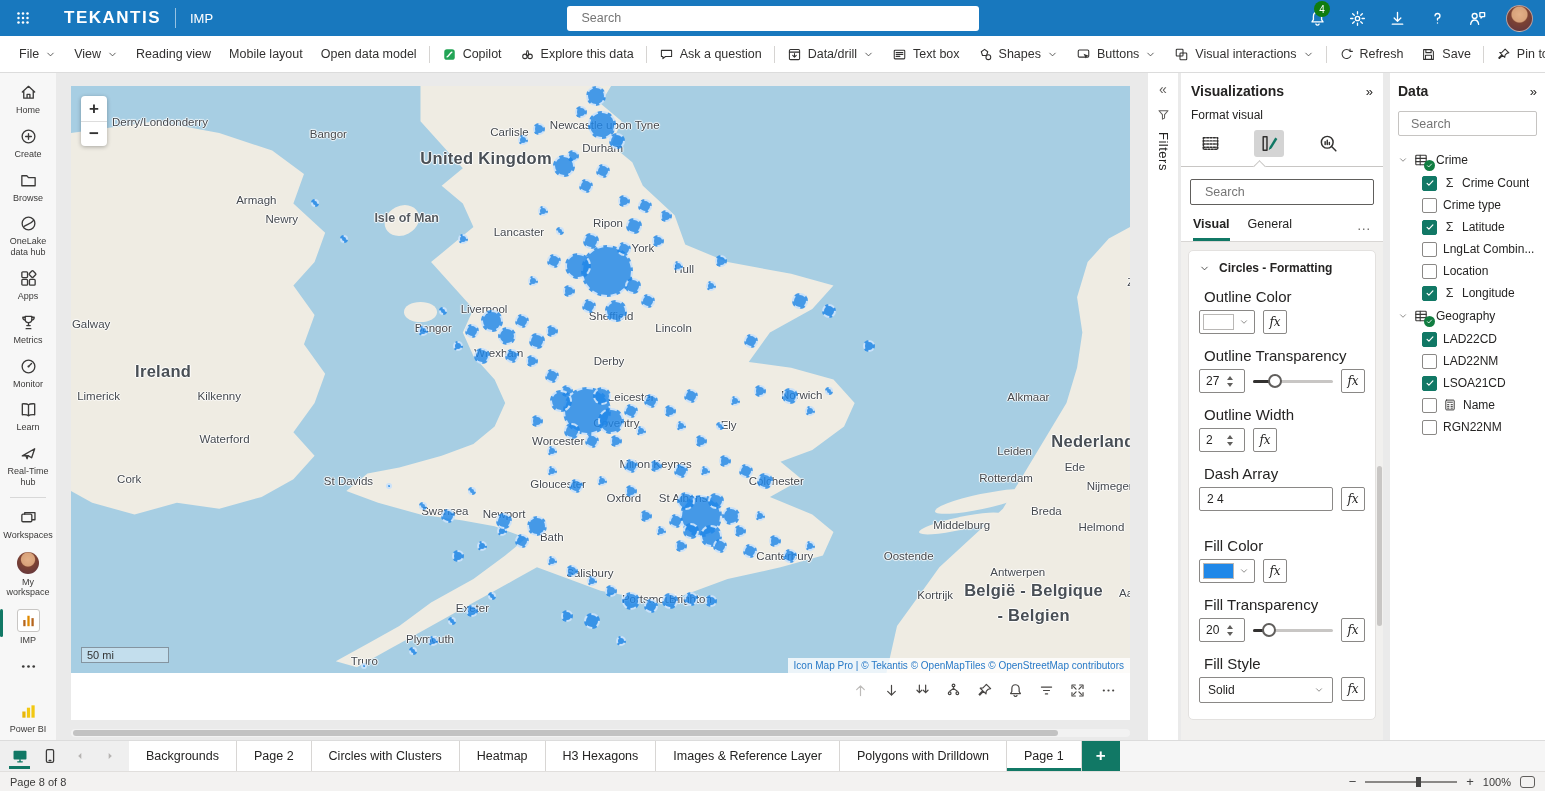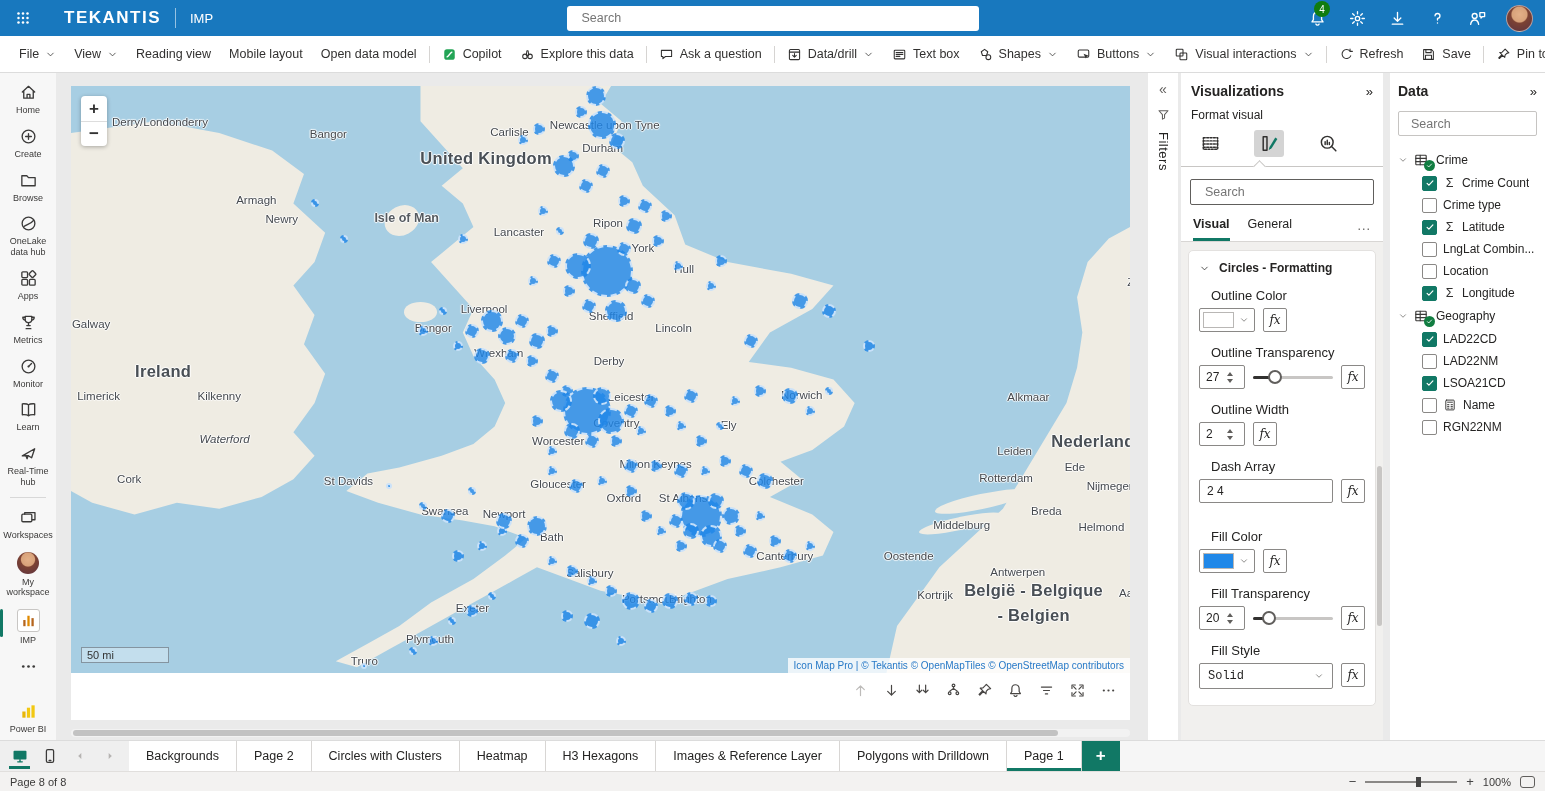--- a/index.html
+++ b/index.html
@@ -90,39 +90,39 @@
   .vp-search { margin:12px 9px 0; height:26px; border:1px solid #605e5c; border-radius:2px; display:flex; align-items:center; padding:0 7px; gap:7px; color:#605e5c; }
   .vp-search input { border:none; outline:none; flex:1; width:50px; font-size:12.5px; font-family:inherit; color:#333; }
   .vp-tabs { display:flex; align-items:center; gap:18px; padding:12px 12px 0; font-size:12.5px; color:#252423; }
   .vp-tab { padding-bottom:7px; cursor:pointer; border-bottom:3px solid transparent; }
   .vp-tab.active { font-weight:bold; border-bottom-color:#117865; }
   .vp-more { margin-left:auto; color:#605e5c; letter-spacing:1px; padding-bottom:7px; cursor:pointer; }
   .vp-body { flex:1; background:#f1f0ee; border-top:1px solid #d8d6d4; padding:8px 7px; position:relative; overflow:hidden; }
   .card { background:#fff; border:1px solid #e3e1df; border-radius:5px; padding:10px 10px 16px; }
   .card-head { display:flex; gap:9px; align-items:center; font-size:12px; font-weight:bold; color:#252423; cursor:pointer; }
   .card-head .ic svg { width:11px; height:11px; }
-  .ctl-label { font-size:13px; color:#252423; margin:13px 12px 5px; }
+  .ctl-label { font-size:15px; color:#252423; margin:13px 5px 5px; }
   .ctl-label.gap { margin-top:26px; }
   .row { display:flex; align-items:flex-start; gap:8px; }
   .colorbox { width:56px; height:24px; border:1px solid #8a8886; border-radius:2px; display:flex; align-items:center; padding:2px 5px 2px 3px; gap:5px; background:#fff; cursor:pointer; }
   .swatch { flex:1; height:16px; border:1px solid #b9b7b5; }
   .cb-chev svg { width:10px; height:10px; color:#605e5c; }
   .fx { width:24px; height:24px; border:1px solid #8a8886; border-radius:2px; display:flex; align-items:center; justify-content:center; font-family:"DejaVu Serif",serif; font-style:italic; font-size:12px; background:#fff; color:#252423; cursor:pointer; flex:0 0 auto; }
   .fx.right { margin-left:auto; }
   .stepper { width:46px; height:24px; border:1px solid #8a8886; border-radius:2px; background:#fff; display:flex; align-items:center; flex:0 0 auto; }
   .stepper input { width:26px; border:none; outline:none; font-size:12px; padding-left:6px; font-family:inherit; color:#252423; }
   .step-btns { display:flex; flex-direction:column; gap:3px; margin-left:1px; }
   .tri-up { width:0; height:0; border-left:3.5px solid transparent; border-right:3.5px solid transparent; border-bottom:4px solid #605e5c; cursor:pointer; }
   .tri-dn { width:0; height:0; border-left:3.5px solid transparent; border-right:3.5px solid transparent; border-top:4px solid #605e5c; cursor:pointer; }
   .slider { position:relative; width:80px; height:24px; flex:0 0 auto; cursor:pointer; }
   .slider .track { position:absolute; left:0; right:0; top:11px; height:3px; background:#c8c6c4; border-radius:2px; }
   .slider .fillbar { position:absolute; left:0; top:11px; height:3px; background:#323130; border-radius:2px; }
   .slider .thumb { position:absolute; top:5px; width:14px; height:14px; border-radius:50%; background:#fff; border:2px solid #605e5c; }
   .textinput { flex:1; height:24px; border:1px solid #8a8886; border-radius:2px; font-size:12px; padding:0 7px; background:#fff; font-family:inherit; color:#252423; outline:none; min-width:0; }
-  .selectbox { flex:1; height:26px; border:1px solid #8a8886; border-radius:2px; display:flex; align-items:center; justify-content:space-between; padding:0 8px; font-size:12px; background:#fff; color:#252423; cursor:pointer;font-family:Liberation Mono, monospace; }
+  .selectbox { flex:1; height:26px; border:1px solid #8a8886; border-radius:2px; display:flex; align-items:center; justify-content:space-between; padding:0 8px; font-size:12px; background:#fff; color:#252423; cursor:pointer; }
   .datarows-card { margin-top:10px; height:38px; display:flex; align-items:center; gap:11px; padding:0 12px; font-size:12px; font-weight:bold; color:#252423; cursor:pointer; }
   .datarows-card .ic svg { width:11px; height:11px; }
   .vp-scroll { position:absolute; right:1px; top:45%; width:5px; height:160px; background:#c8c6c4; border-radius:3px; }
 
   
   .data-panel { width:155px; background:#fff; margin-left:7px; padding:10px 8px 0; display:flex; flex-direction:column; font-size:12px; flex:0 0 auto; }
   .dp-search { margin-top:12px; height:25px; border:1px solid #c6c4c2; border-radius:2px; display:flex; align-items:center; gap:6px; padding:0 6px; color:#8a8886; }
   .dp-search input { border:none; outline:none; flex:1; width:40px; font-size:12.5px; font-family:inherit; color:#333; }
   .tree { margin-top:12px; }
   .t-row { display:flex; align-items:center; gap:5px; height:24px; color:#252423; cursor:pointer; }
@@ -553,21 +553,21 @@
               <span class="map-label country" style="left: 90.9%; top: 85.9%;">België - Belgique</span>
               <span class="map-label country" style="left: 90.9%; top: 90.2%;">- Belgien</span>
               <span class="map-label area" style="left: 31.7%; top: 22.5%;">Isle of Man</span>
               <span class="map-label city" style="left: 8.4%; top: 6.1%;">Derry/Londonderry</span>
               <span class="map-label city" style="left: 24.3%; top: 8.2%;">Bangor</span>
               <span class="map-label city" style="left: 17.5%; top: 19.4%;">Armagh</span>
               <span class="map-label city" style="left: 19.9%; top: 22.7%;">Newry</span>
               <span class="map-label city" style="left: 1.9%; top: 40.5%;">Galway</span>
               <span class="map-label city" style="left: 2.6%; top: 52.8%;">Limerick</span>
               <span class="map-label city" style="left: 14%; top: 52.8%;">Kilkenny</span>
-              <span class="map-label city" style="left: 14.5%; top: 60.1%; font-style: italic;">Waterford</span>
+              <span class="map-label city" style="left: 14.5%; top: 60.1%;">Waterford</span>
               <span class="map-label city" style="left: 5.5%; top: 66.9%;">Cork</span>
               <span class="map-label city" style="left: 41.4%; top: 7.8%;">Carlisle</span>
               <span class="map-label city" style="left: 50.4%; top: 6.6%;">Newcastle upon Tyne</span>
               <span class="map-label city" style="left: 50.2%; top: 10.6%;">Durham</span>
               <span class="map-label city" style="left: 42.3%; top: 24.9%;">Lancaster</span>
               <span class="map-label city" style="left: 50.7%; top: 23.3%;">Ripon</span>
               <span class="map-label city" style="left: 54%; top: 27.6%;">York</span>
               <span class="map-label city" style="left: 57.9%; top: 31.2%;">Hull</span>
               <span class="map-label city" style="left: 51%; top: 39.2%;">Sheffield</span>
               <span class="map-label city" style="left: 56.9%; top: 41.2%;">Lincoln</span>

